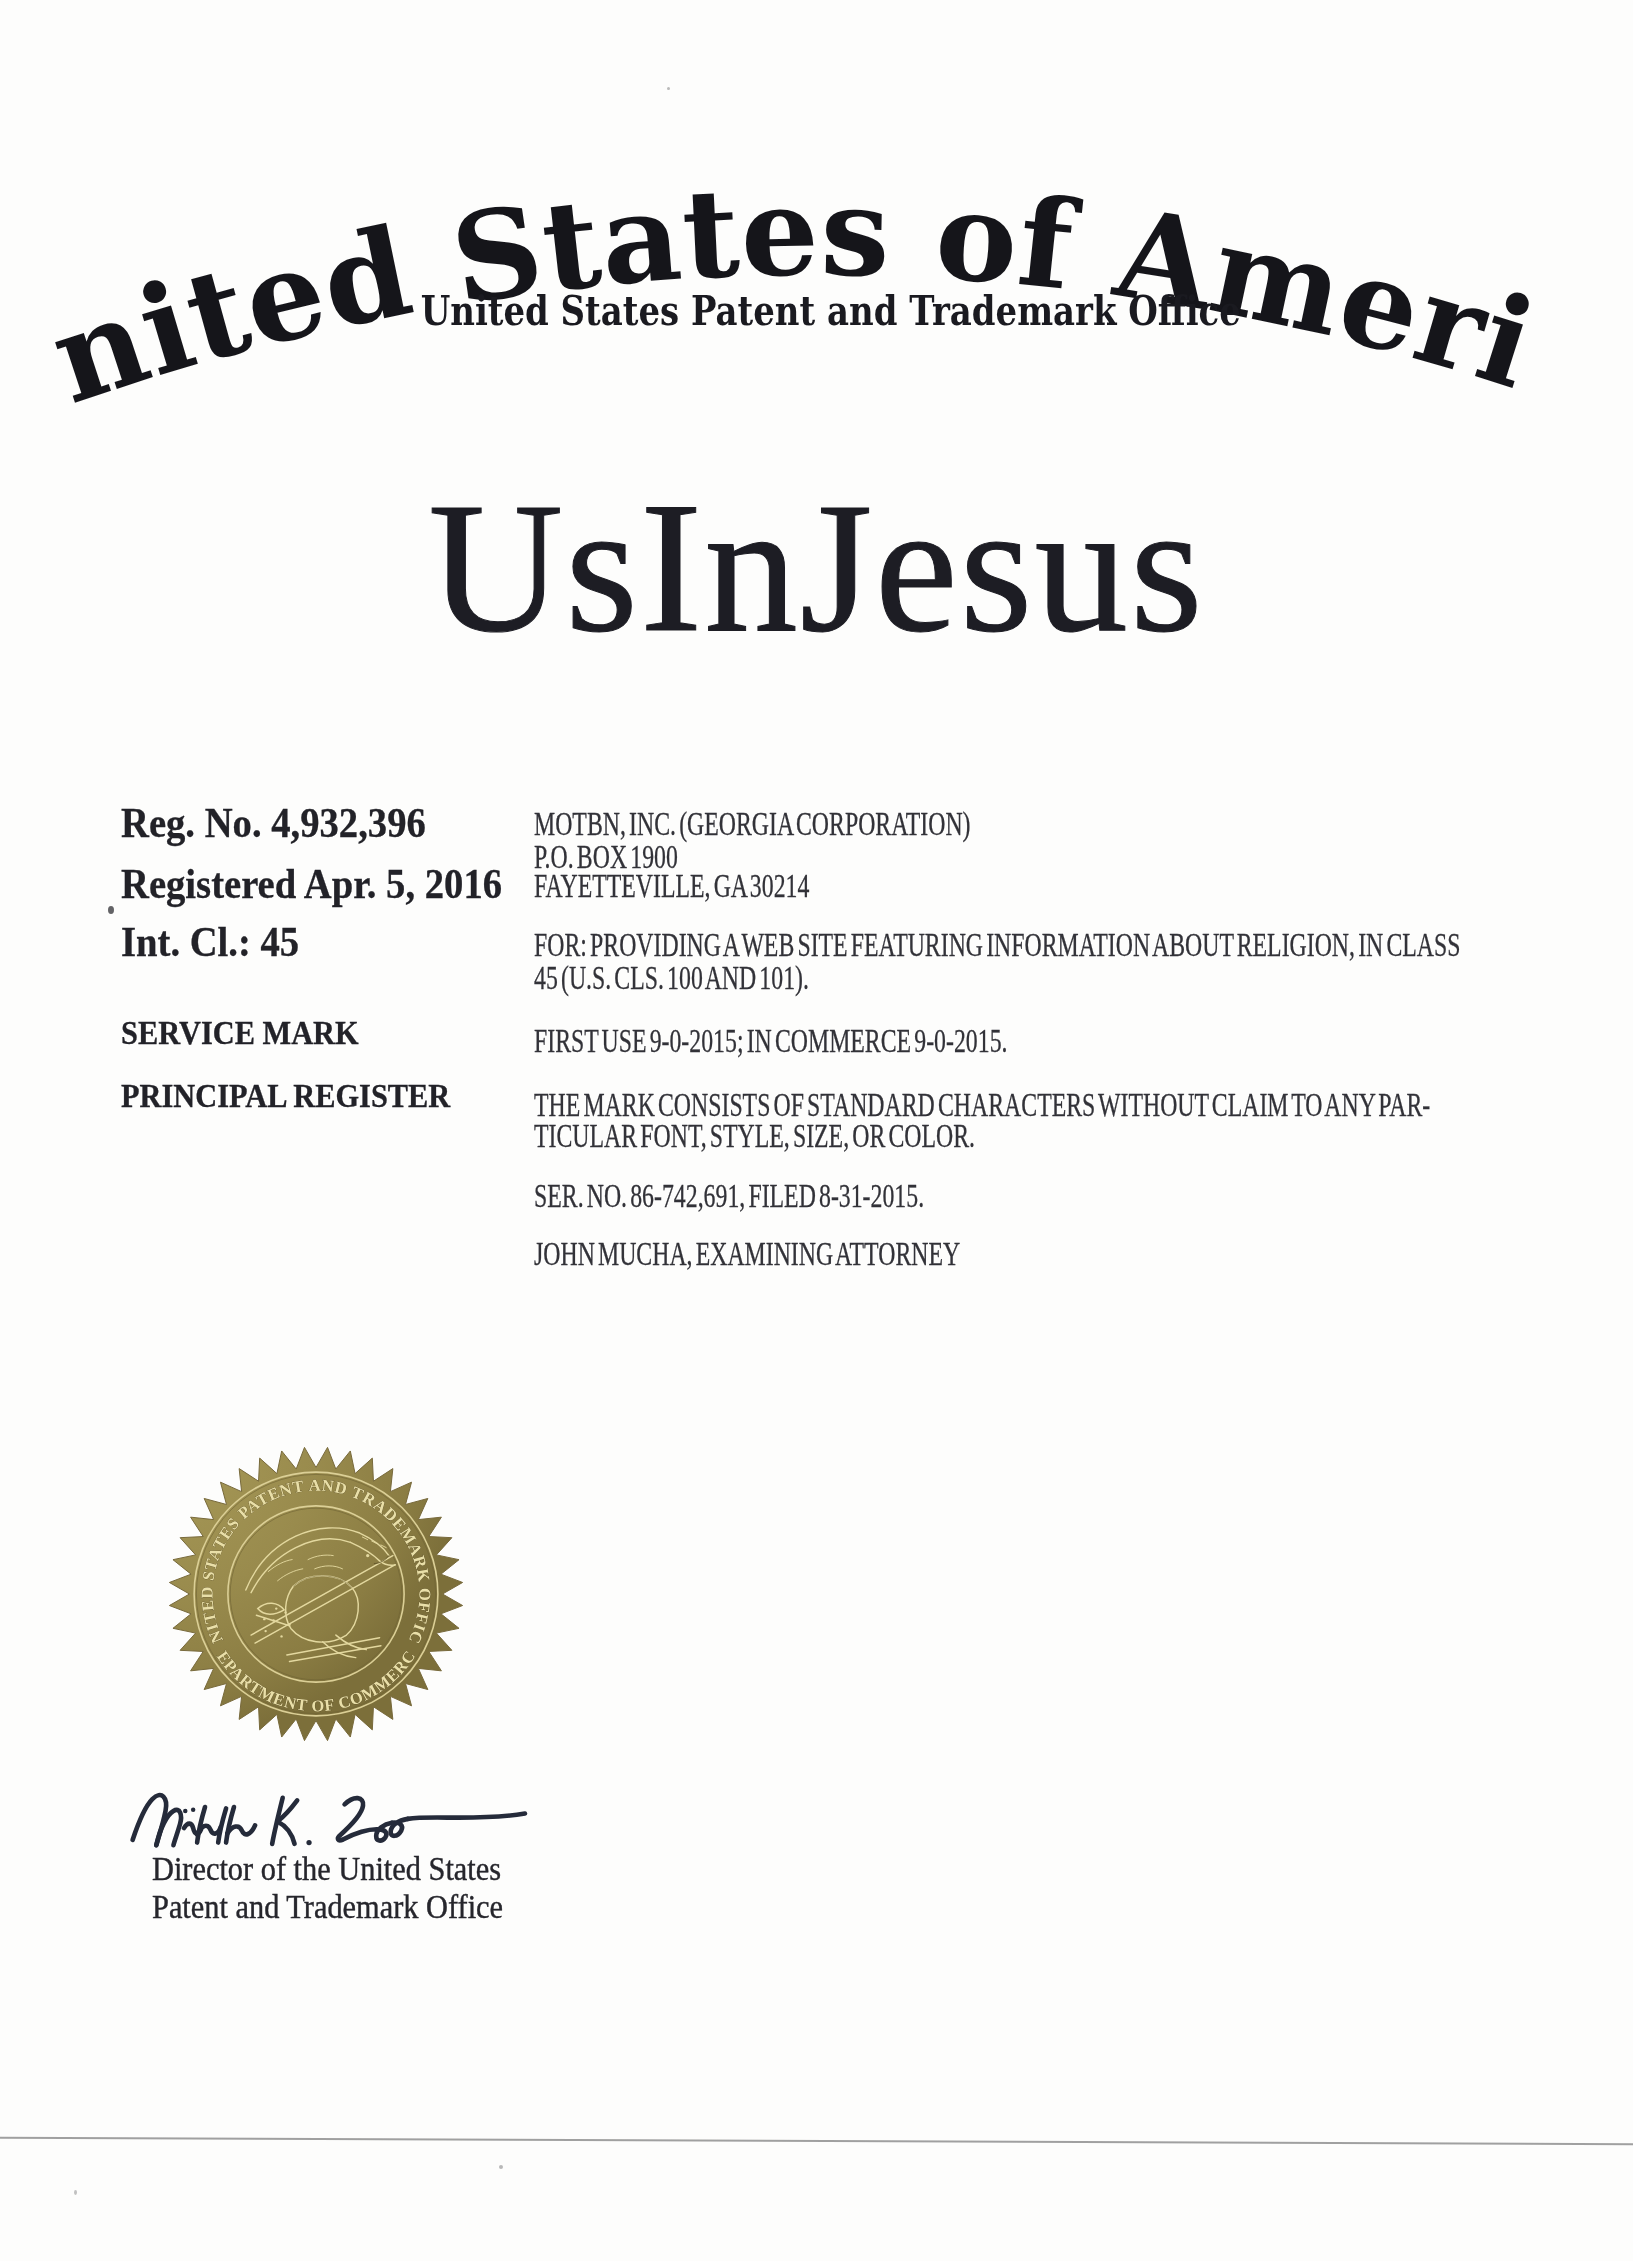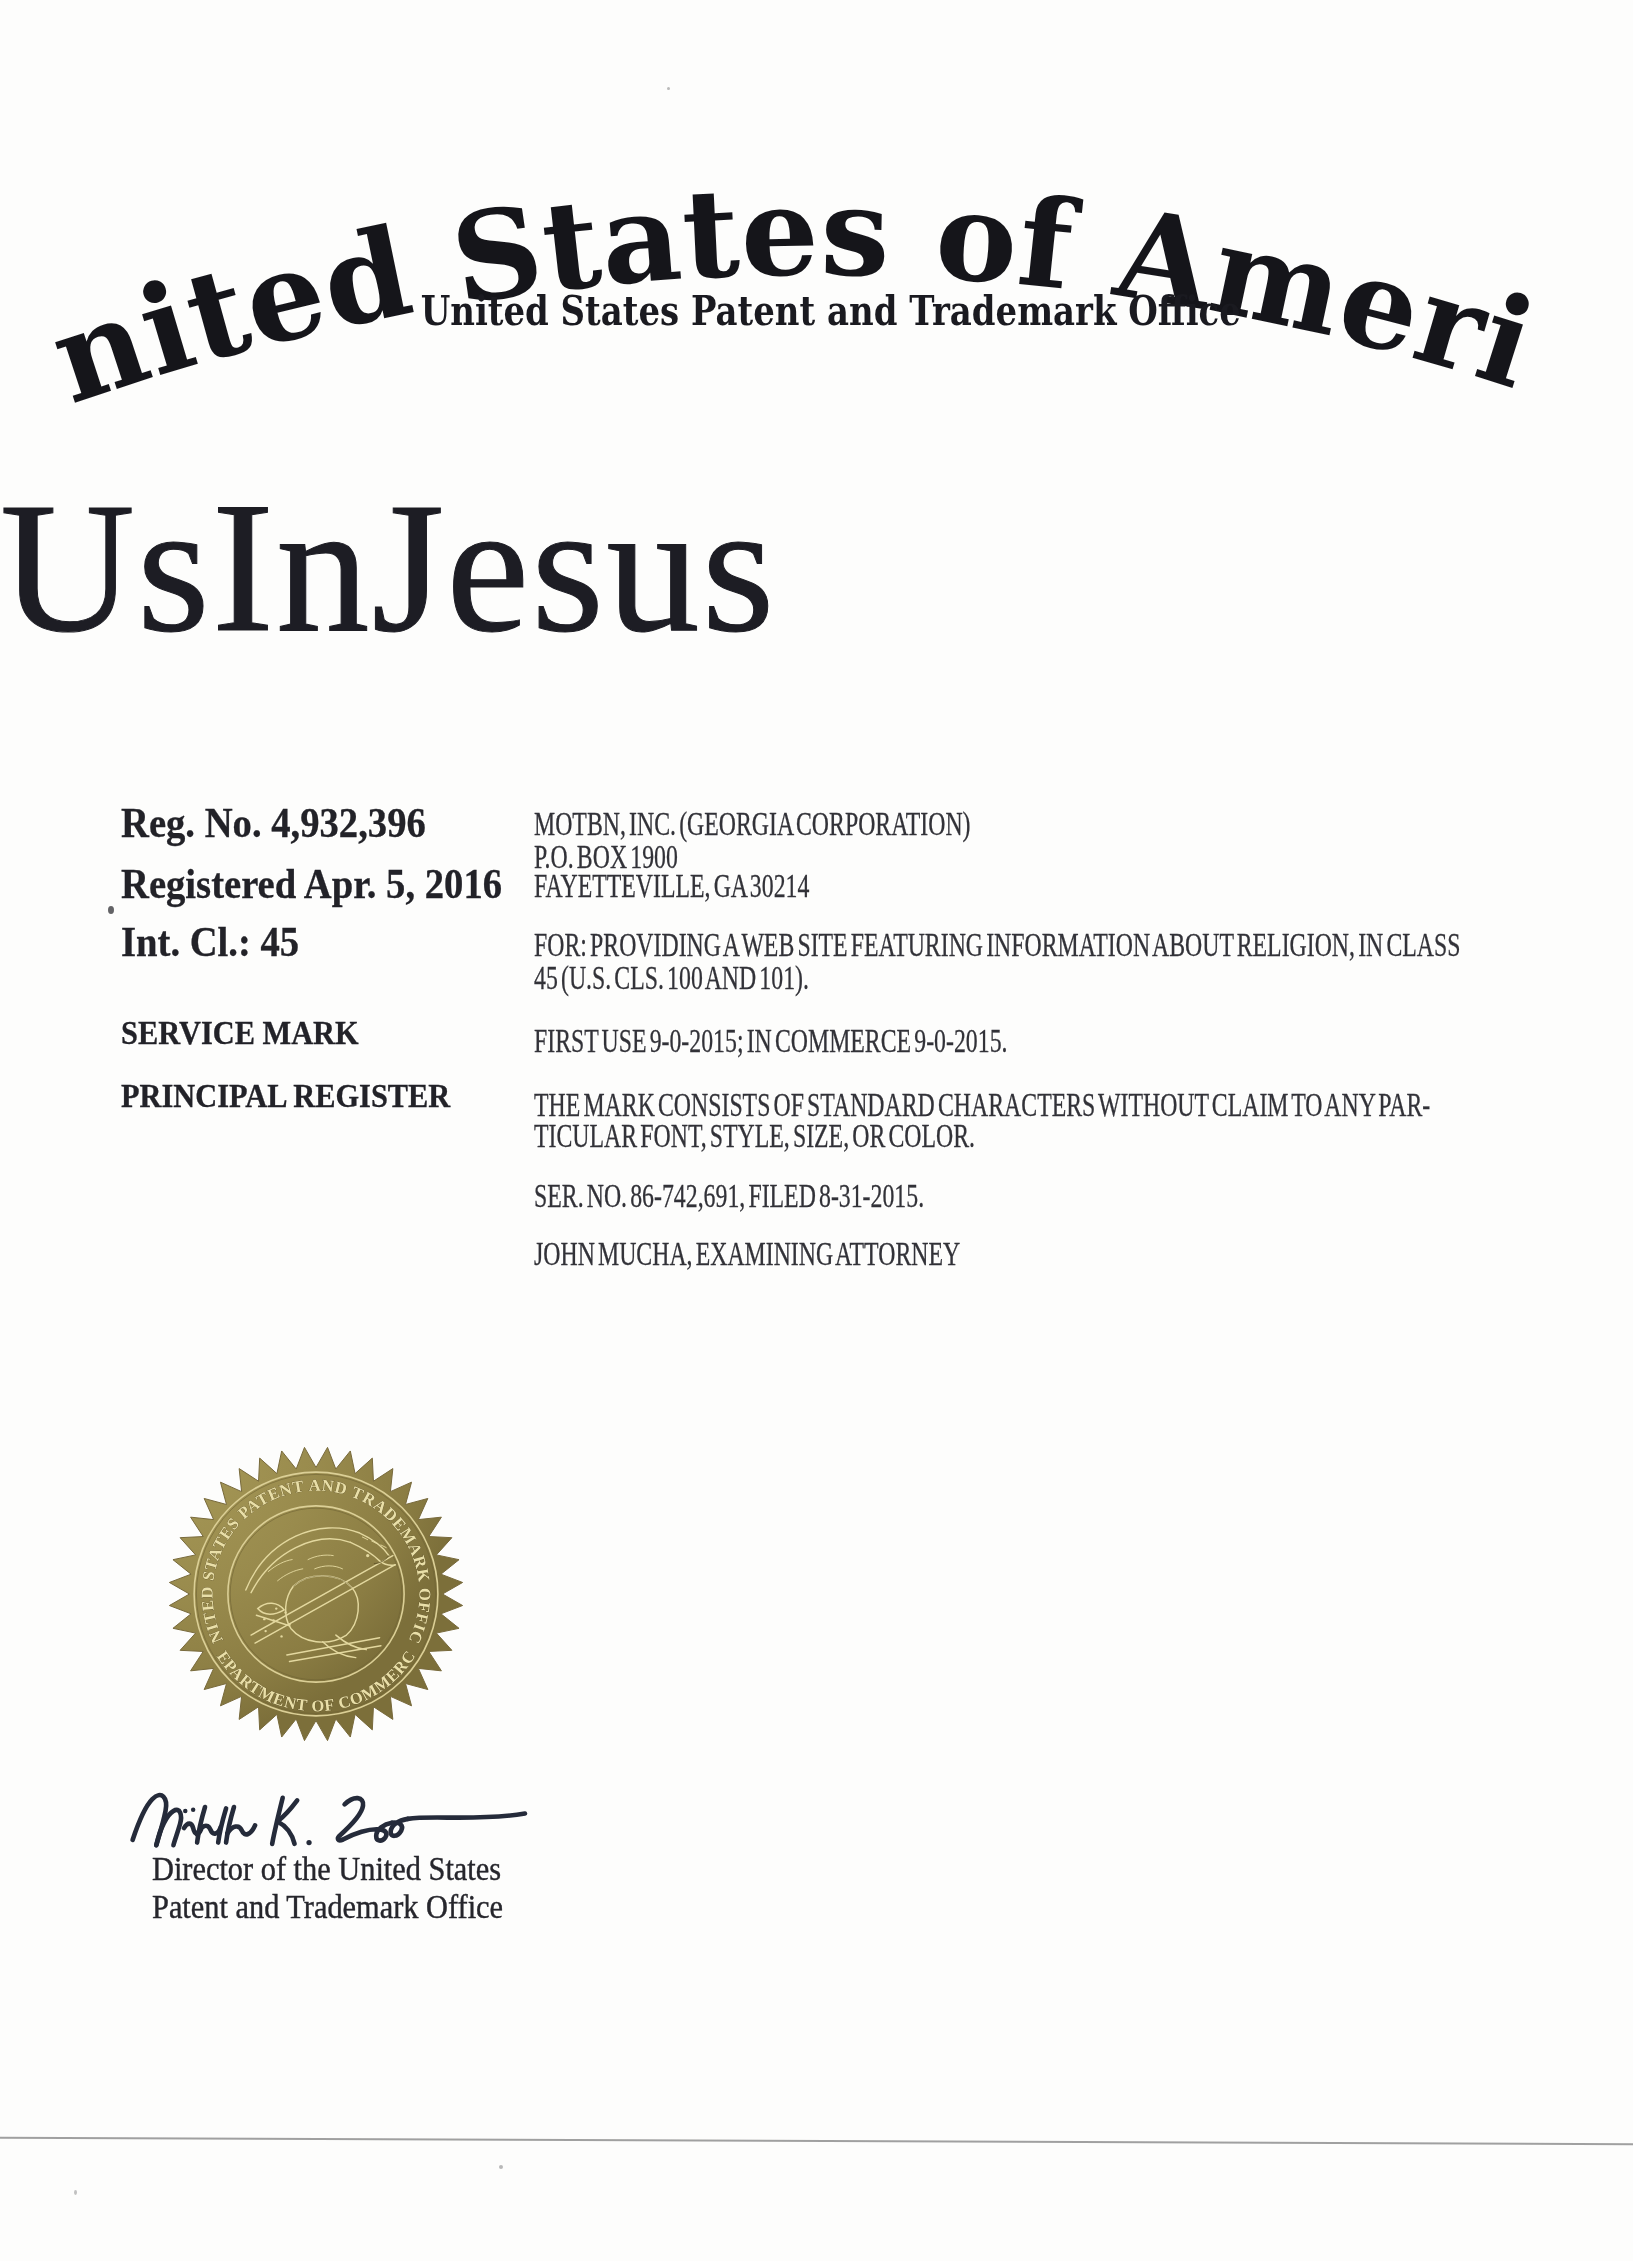--- a/index.html
+++ b/index.html
@@ -14,21 +14,21 @@
     font-family:"DejaVu Serif",serif;font-weight:700;font-size:185px;
     fill:#15151a;letter-spacing:1px;
     -webkit-text-stroke:3px #15151a;
   }
   .office-text{
     font-family:"DejaVu Serif",serif;font-weight:700;font-size:62px;
     fill:#1a1a20;-webkit-text-stroke:1.2px #1a1a20;
   }
   
   .mark-name{
-    left:0;top:473px;width:1633px;text-align:left;line-height:1;
+    left:0;top:473px;width:1633px;text-align:center;line-height:1;
     font-size:187px;letter-spacing:2px;color:#1d1d24;
     -webkit-text-stroke:1px #1d1d24;
   }
   
   .lline{
     left:121px;font-weight:700;font-size:42px;line-height:1;
     transform:scaleX(.92);transform-origin:0 0;color:#222228;
     -webkit-text-stroke:0.3px #222228;
   }
   .lline.small{font-size:33px;}

